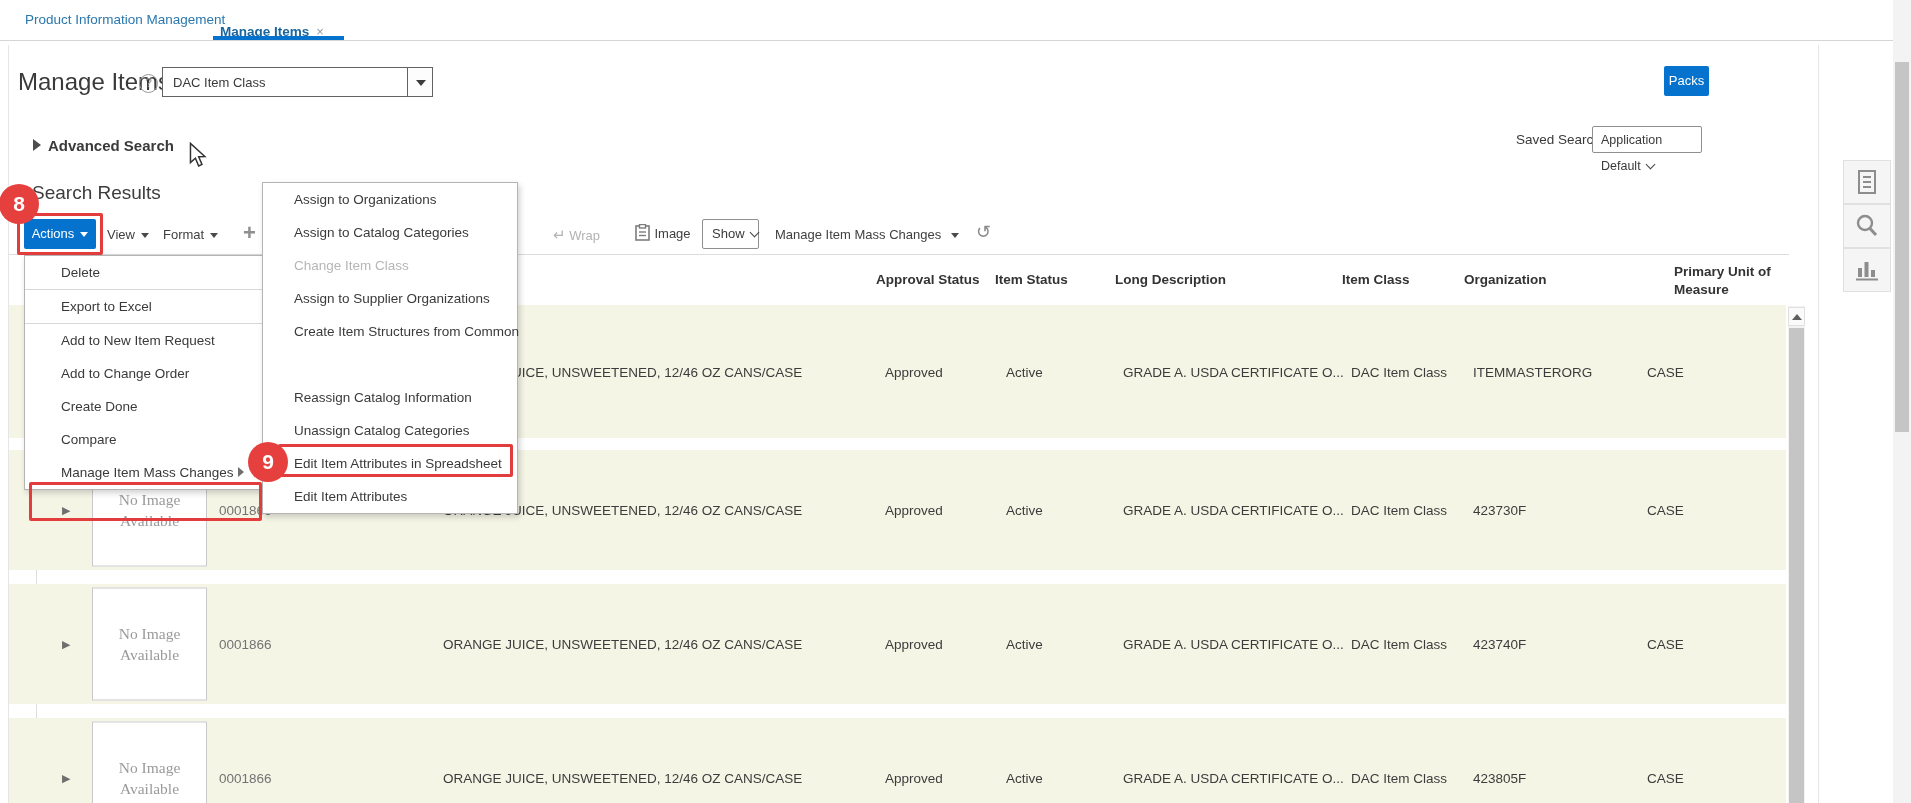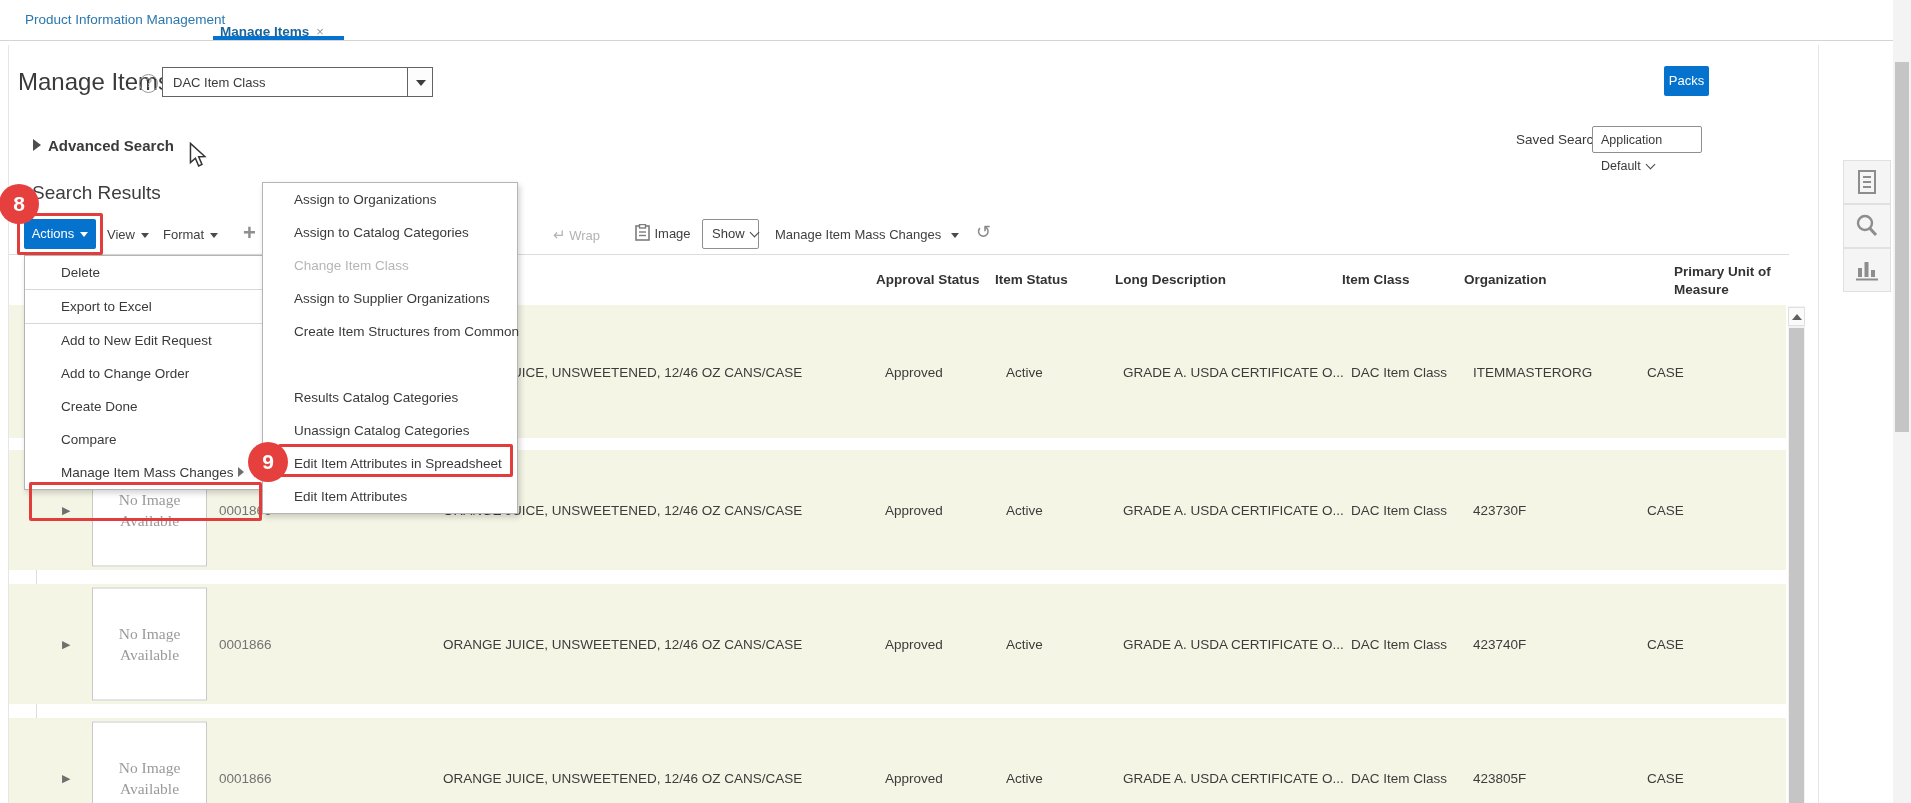--- a/index.html
+++ b/index.html
@@ -209,38 +209,38 @@
 <div class="sb-btn">
     <div class="up-tri"></div>
   </div>
 <div class="sb-thumb" style="left:1789px;top:328px;width:15px;height:475px;"></div>
 
 <div class="menu" style="left:24px;top:255px;width:239px;">
   <div class="mi">Delete</div>
   <div class="mi-sep"></div>
   <div class="mi">Export to Excel</div>
   <div class="mi-sep"></div>
-  <div class="mi">Add to New Edit Request</div>
+  <div class="mi">Add to New Item Request</div>
   <div class="mi">Add to Change Order</div>
   <div class="mi">Create Done</div>
   <div class="mi">Compare</div>
   <div class="mi">
     <span>Manage Item Mass Changes</span>
     <span class="sub-arrow"></span>
   </div>
 </div>
 
 <div class="menu menu-sub" style="left:262px;top:182px;width:256px;">
   <div class="mi">Assign to Organizations</div>
   <div class="mi">Assign to Catalog Categories</div>
   <div class="mi disabled">Change Item Class</div>
   <div class="mi">Assign to Supplier Organizations</div>
   <div class="mi">Create Item Structures from Common</div>
   <div class="mi-spacer"></div>
-  <div class="mi">Results Catalog Categories</div>
+  <div class="mi">Reassign Catalog Information</div>
   <div class="mi">Unassign Catalog Categories</div>
   <div class="mi">Edit Item Attributes in Spreadsheet</div>
   <div class="mi">Edit Item Attributes</div>
 </div>
 
 <div class="red-box" style="left:17px;top:213px;width:86px;height:42px;"></div>
 <div class="red-circle" style="left:-1px;top:184px;">8</div>
 <div class="red-box" style="left:29px;top:482px;width:233px;height:39px;"></div>
 <div class="red-box" style="left:278px;top:444px;width:235px;height:33px;"></div>
 <div class="red-circle" style="left:248px;top:442px;">9</div>

